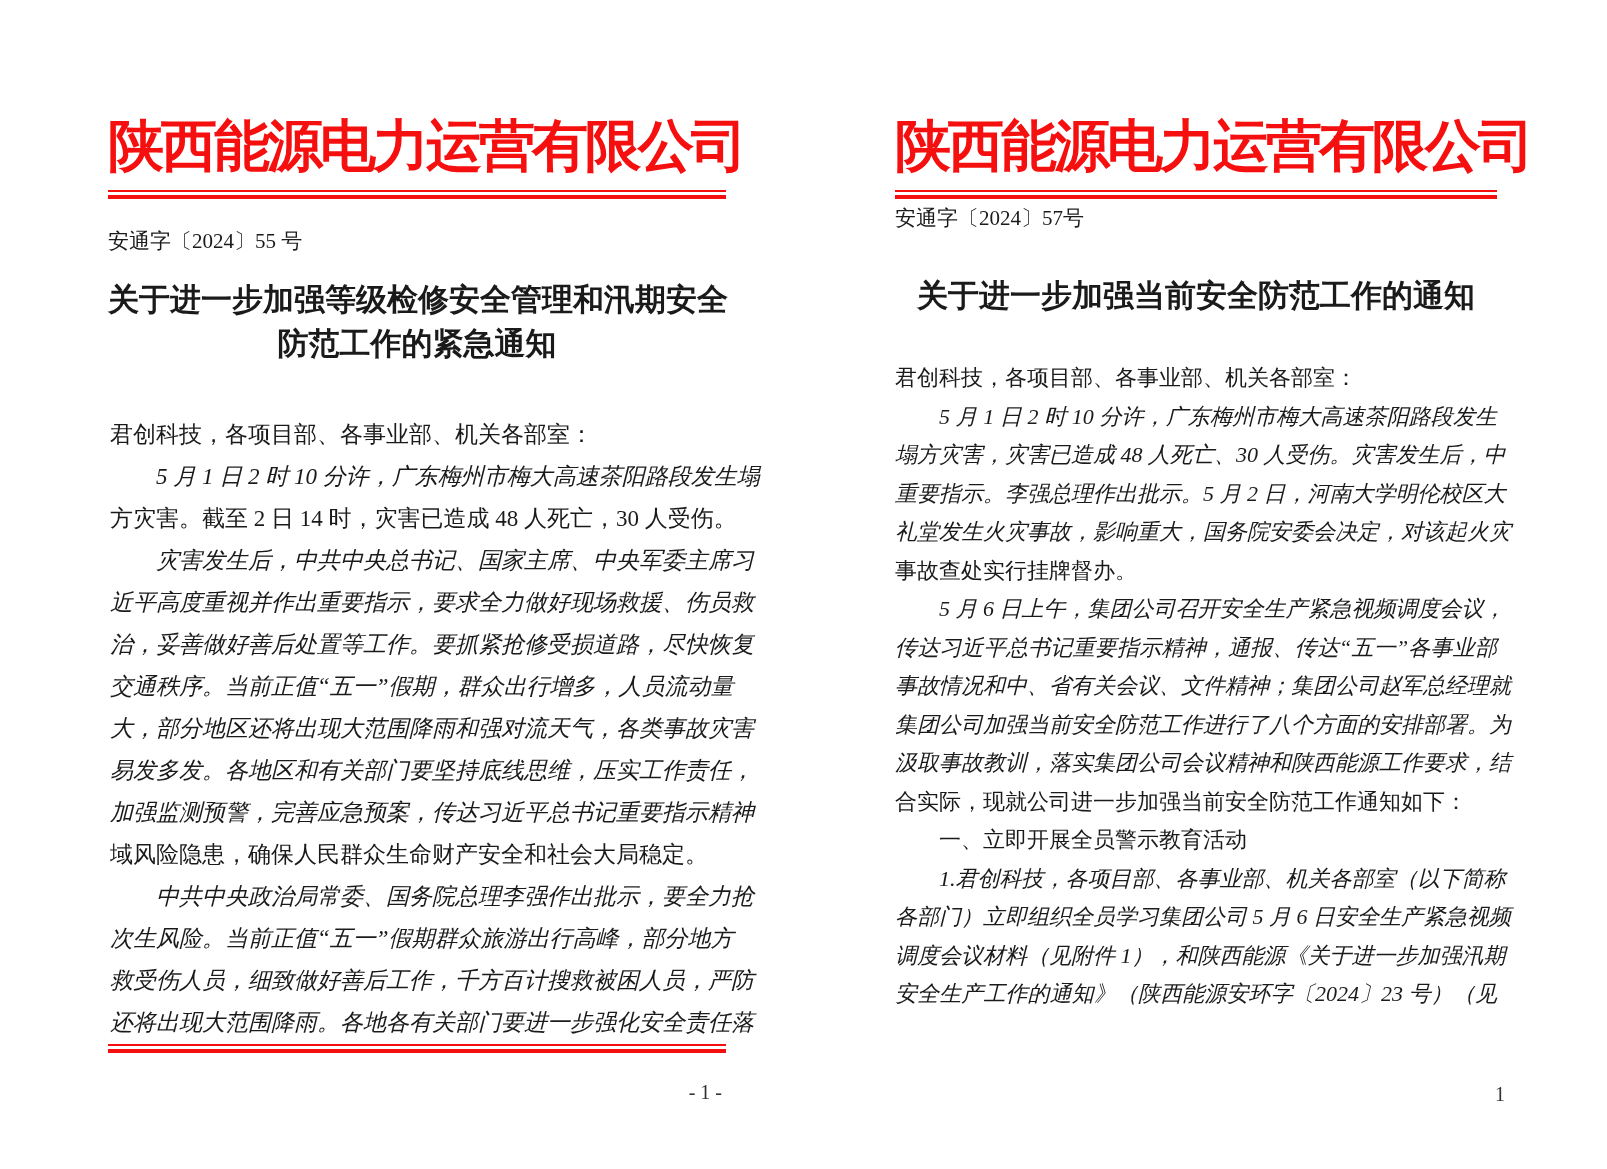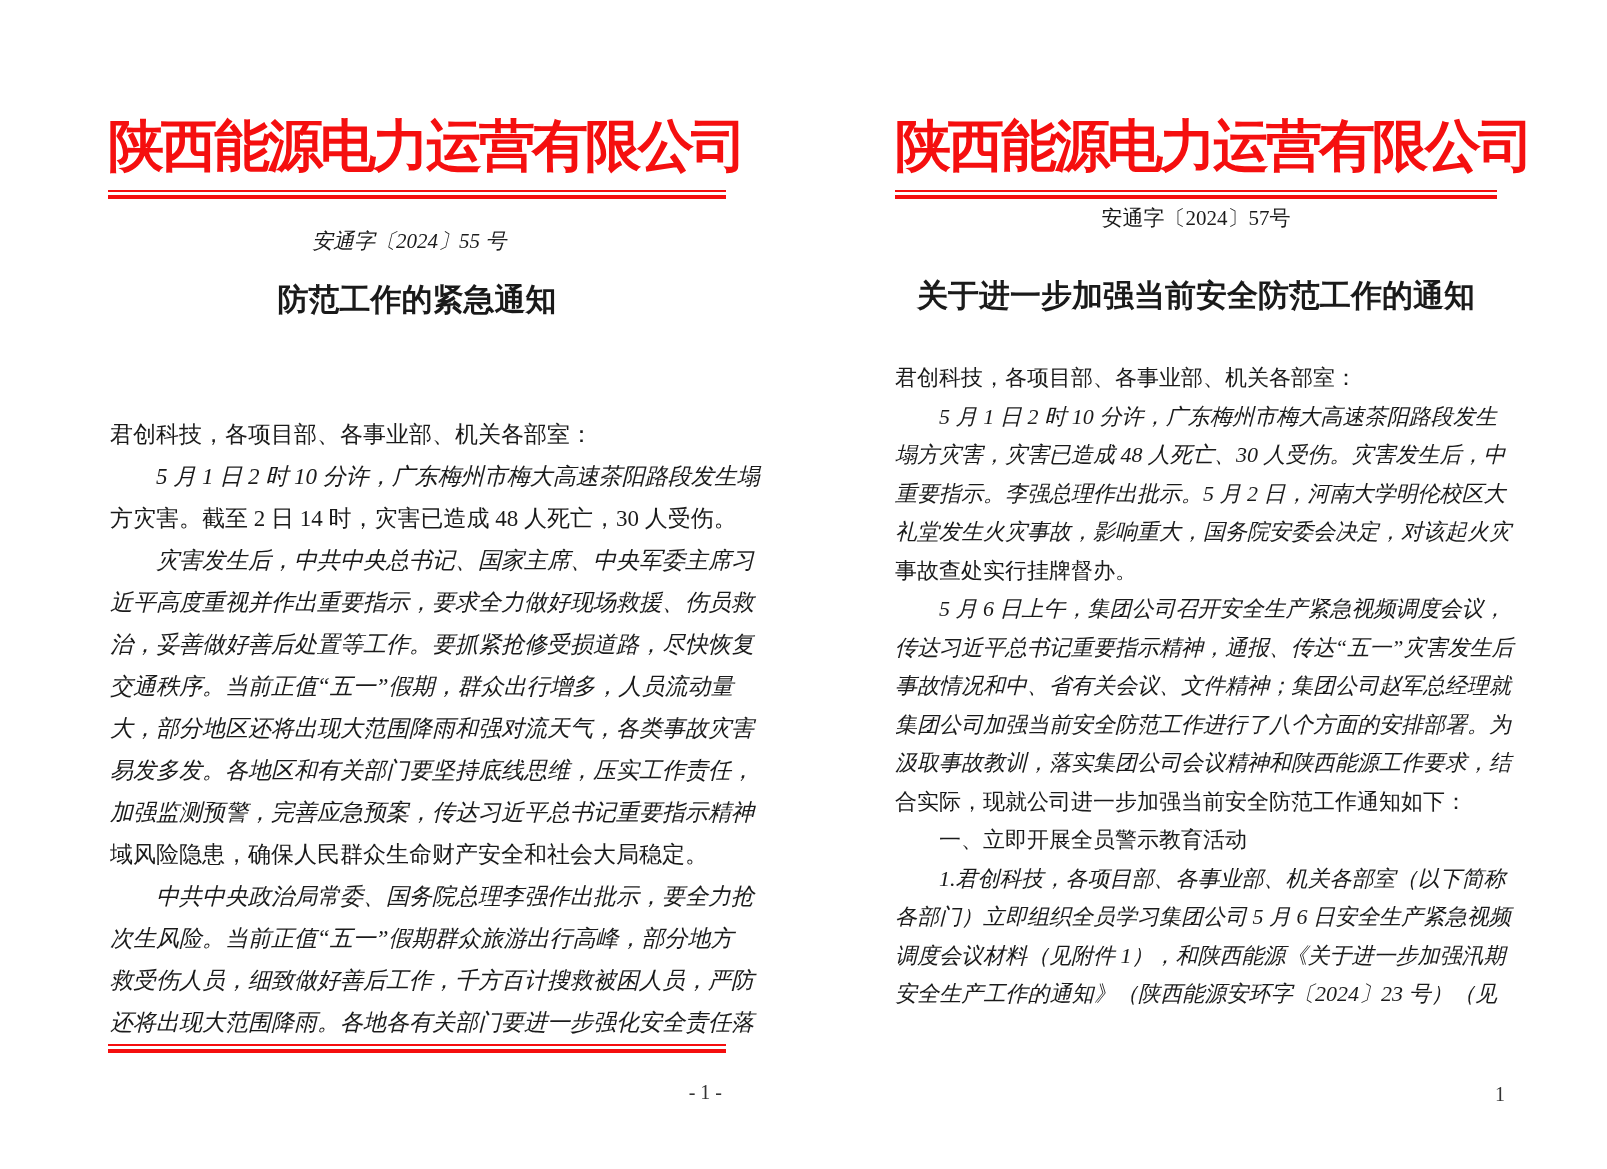--- a/index.html
+++ b/index.html
@@ -42,24 +42,24 @@
     height: 3px;
     border-top: 2px solid #f50f0f;
     border-bottom: 4px solid #f50f0f;
   }
 
   .doc-number {
     position: absolute;
     left: 0;
     font-size: 21px;
     line-height: 24px;
-    text-align: center;
+    text-align: left;
     white-space: nowrap;
   }
-  #page-left  .doc-number { top: 229px; right: 16px; font-style: italic; }
+  #page-left  .doc-number { top: 229px; right: 16px; }
   #page-right .doc-number { top: 206px; right: 0; }
 
   .doc-title {
     position: absolute;
     left: 0;
     right: 0;
     font-weight: bold;
     font-size: 31px;
   }
   #page-left  .doc-title { top: 278px; }
@@ -105,20 +105,21 @@
   #page-right .page-number { top: 1083px; right: -8px; }
 </style>
 </head>
 <body>
 
 <div class="page" id="page-left">
   <div class="company">陕西能源电力运营有限公司</div>
   <div class="rule-head"></div>
   <div class="doc-number">安通字〔2024〕55 号</div>
   <div class="doc-title">
+      <div class="tline">关于进一步加强等级检修安全管理和汛期安全</div>
       <div class="tline">防范工作的紧急通知</div>
     </div>
   <div class="body-text">
       <div class="line">君创科技，各项目部、各事业部、机关各部室：</div>
       <div class="line i j">5 月 1 日 2 时 10 分许，广东梅州市梅大高速茶阳路段发生塌</div>
       <div class="line">方灾害。截至 2 日 14 时，灾害已造成 48 人死亡，30 人受伤。</div>
       <div class="line i j">灾害发生后，中共中央总书记、国家主席、中央军委主席习</div>
       <div class="line j">近平高度重视并作出重要指示，要求全力做好现场救援、伤员救</div>
       <div class="line j">治，妥善做好善后处置等工作。要抓紧抢修受损道路，尽快恢复</div>
       <div class="line j">交通秩序。当前正值“五一”假期，群众出行增多，人员流动量</div>
@@ -143,21 +144,21 @@
       <div class="tline">关于进一步加强当前安全防范工作的通知</div>
     </div>
   <div class="body-text">
       <div class="line">君创科技，各项目部、各事业部、机关各部室：</div>
       <div class="line i j">5 月 1 日 2 时 10 分许，广东梅州市梅大高速茶阳路段发生</div>
       <div class="line j">塌方灾害，灾害已造成 48 人死亡、30 人受伤。灾害发生后，中</div>
       <div class="line j">重要指示。李强总理作出批示。5 月 2 日，河南大学明伦校区大</div>
       <div class="line j">礼堂发生火灾事故，影响重大，国务院安委会决定，对该起火灾</div>
       <div class="line">事故查处实行挂牌督办。</div>
       <div class="line i j">5 月 6 日上午，集团公司召开安全生产紧急视频调度会议，</div>
-      <div class="line j">传达习近平总书记重要指示精神，通报、传达“五一”灾害发生后</div>
+      <div class="line j">传达习近平总书记重要指示精神，通报、传达“五一”各事业部</div>
       <div class="line j">事故情况和中、省有关会议、文件精神；集团公司赵军总经理就</div>
       <div class="line j">集团公司加强当前安全防范工作进行了八个方面的安排部署。为</div>
       <div class="line j">汲取事故教训，落实集团公司会议精神和陕西能源工作要求，结</div>
       <div class="line">合实际，现就公司进一步加强当前安全防范工作通知如下：</div>
       <div class="line i">一、立即开展全员警示教育活动</div>
       <div class="line i j">1.君创科技，各项目部、各事业部、机关各部室（以下简称</div>
       <div class="line j">各部门）立即组织全员学习集团公司 5 月 6 日安全生产紧急视频</div>
       <div class="line j">调度会议材料（见附件 1），和陕西能源《关于进一步加强汛期</div>
       <div class="line j">安全生产工作的通知》（陕西能源安环字〔2024〕23 号）（见</div>
     </div>

